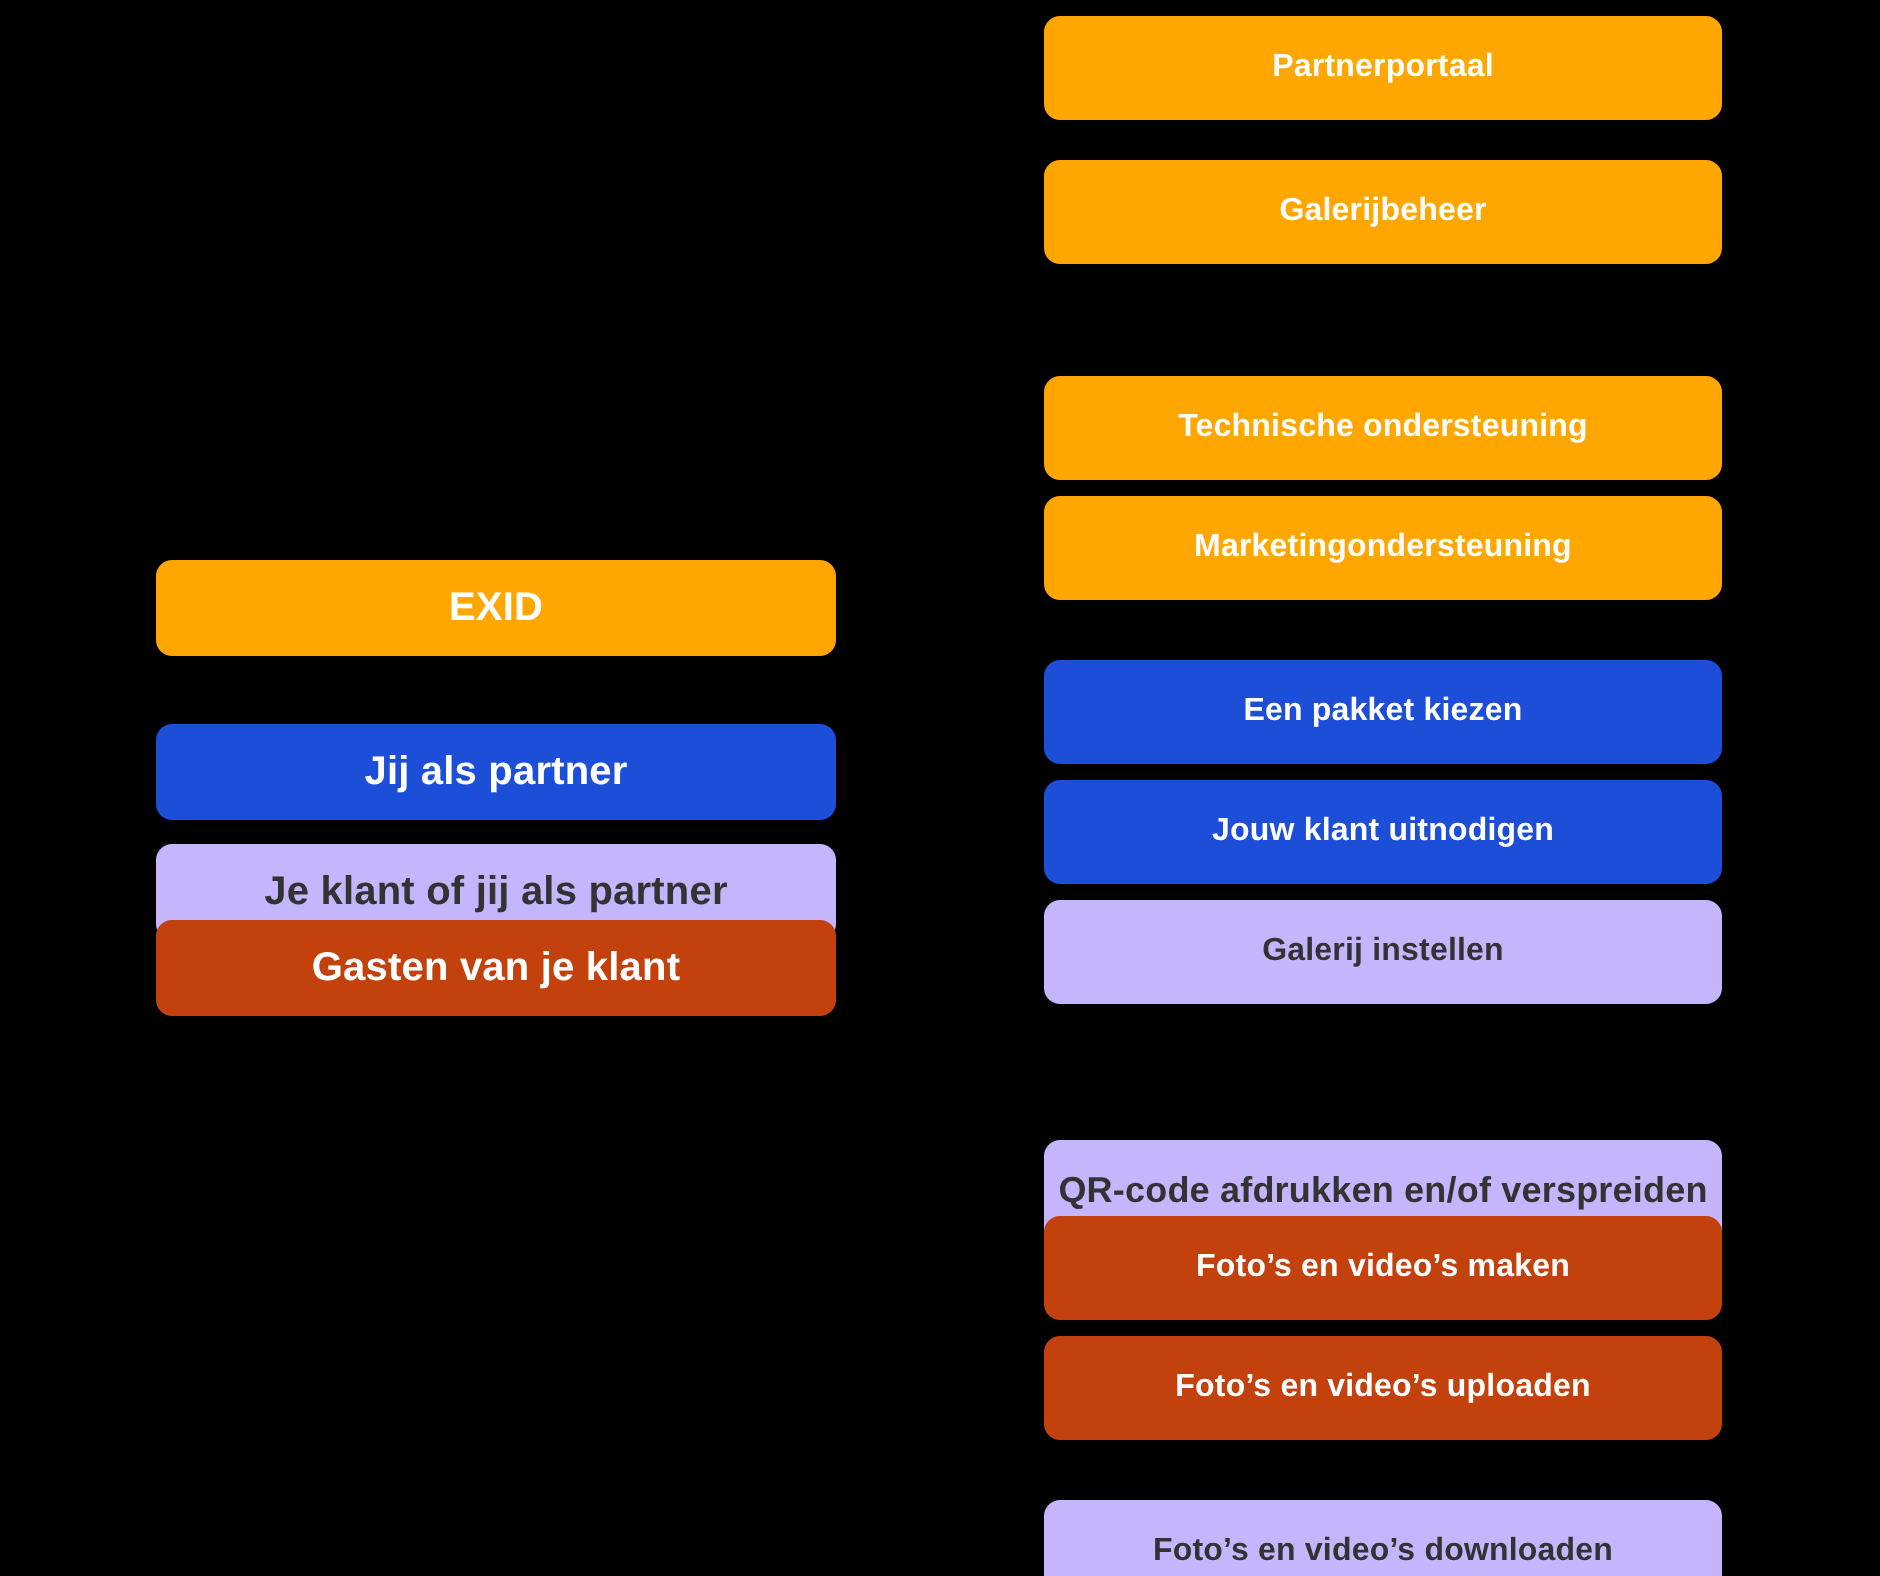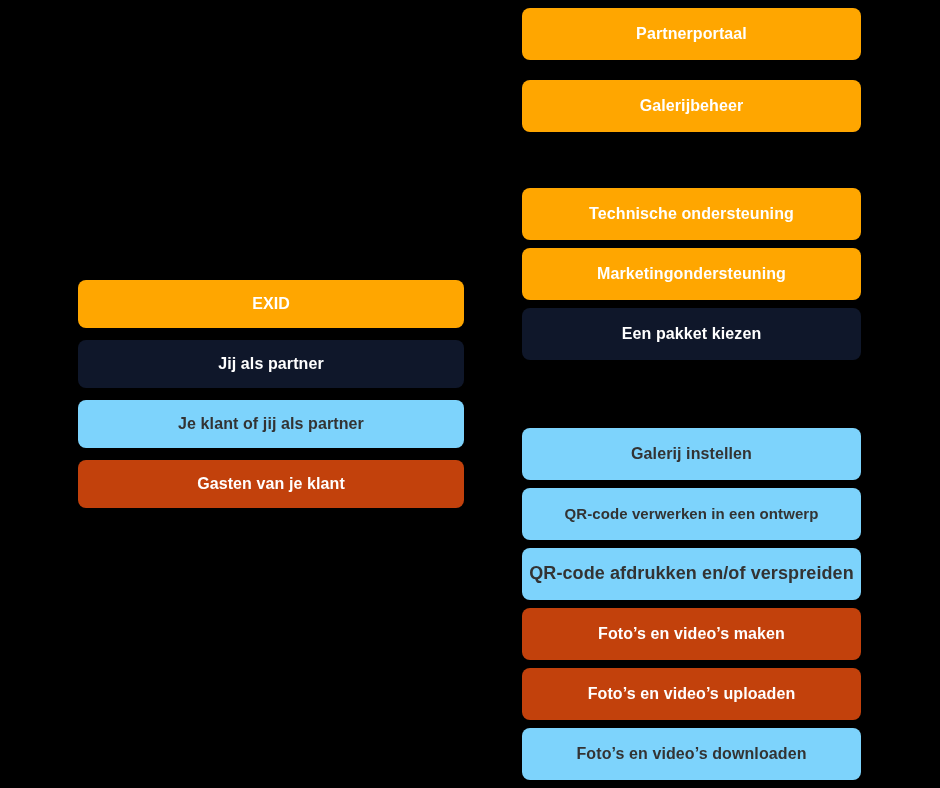--- a/index.html
+++ b/index.html
@@ -41,45 +41,47 @@
     white-space: nowrap;
     user-select: none;
   }
 
   
   .pill.orange {
     background: #FFA600;
     color: #FFFFFF;
   }
   .pill.dark {
-    background: #0f172a;
+    background: #1d4ed8;
     color: #FFFFFF;
+    margin-top: 22px;
   }
   .pill.cream {
-    background: #7dd3fc;
+    background: #c4b5fd;
     color: #333333;
+    margin-top: 22px;
   }
   .pill.amber {
     background: #c2410c;
     color: #FFFFFF;
   }
 
   
   #legend-column {
     position: absolute;
     left: 78px;
     top: 280px;
     width: 340px;
     height: 228px;
   }
   #legend-column .pill {
     left: 0;
-    width: 386px;
+    width: 340px;
     height: 48px;
-    font-size: 16px;
+    font-size: 20px;
   }
   #legend-column .pill.r0 { top: 0px; }
   #legend-column .pill.r1 { top: 60px; }
   #legend-column .pill.r2 { top: 120px; }
   #legend-column .pill.r3 { top: 180px; }
 
   
   #steps-column {
     position: absolute;
     left: 522px;
@@ -118,21 +120,21 @@
     <div class="pill cream r2">Je klant of jij als partner</div>
     <div class="pill amber r3">Gasten van je klant</div>
   </div>
 
   <div id="steps-column">
     <div class="pill orange s0">Partnerportaal</div>
     <div class="pill orange s1">Galerijbeheer</div>
     <div class="pill orange s3">Technische ondersteuning</div>
     <div class="pill orange s4">Marketingondersteuning</div>
     <div class="pill dark s5">Een pakket kiezen</div>
+    <div class="pill dark s6">Jouw klant uitnodigen</div>
     <div class="pill cream s7">Galerij instellen</div>
-    <div class="pill cream s8">QR-code verwerken in een ontwerp</div>
     <div class="pill cream s9">QR-code afdrukken en/of verspreiden</div>
     <div class="pill amber s10">Foto’s en video’s maken</div>
     <div class="pill amber s11">Foto’s en video’s uploaden</div>
     <div class="pill cream s12">Foto’s en video’s downloaden</div>
   </div>
 
 </div>
 
 </body></html>

